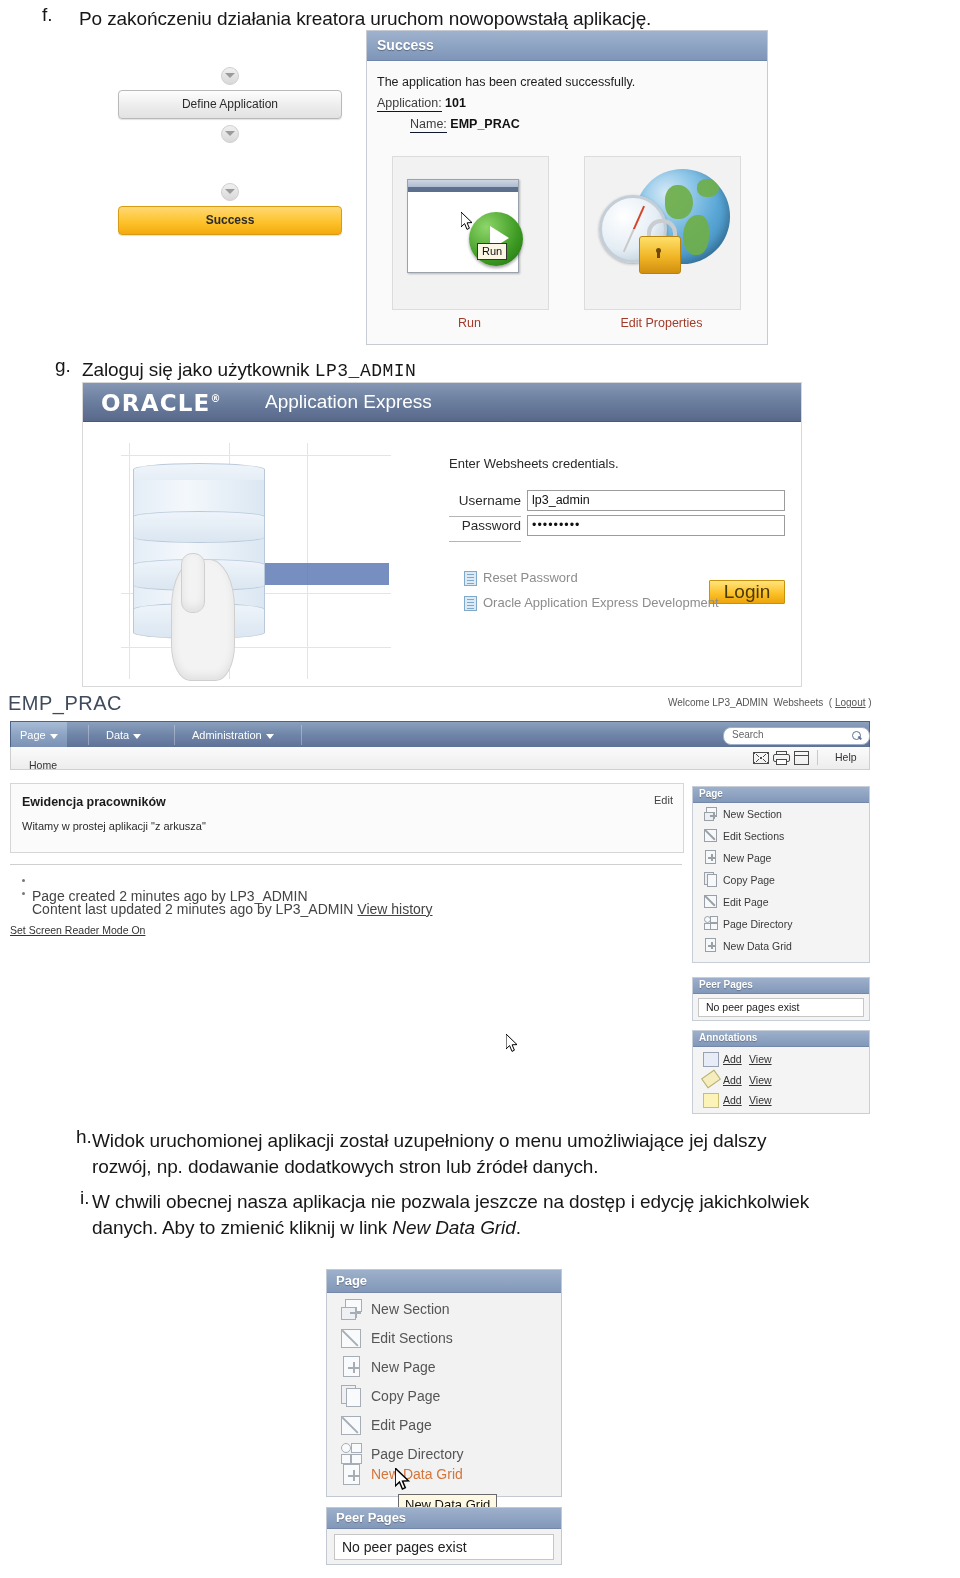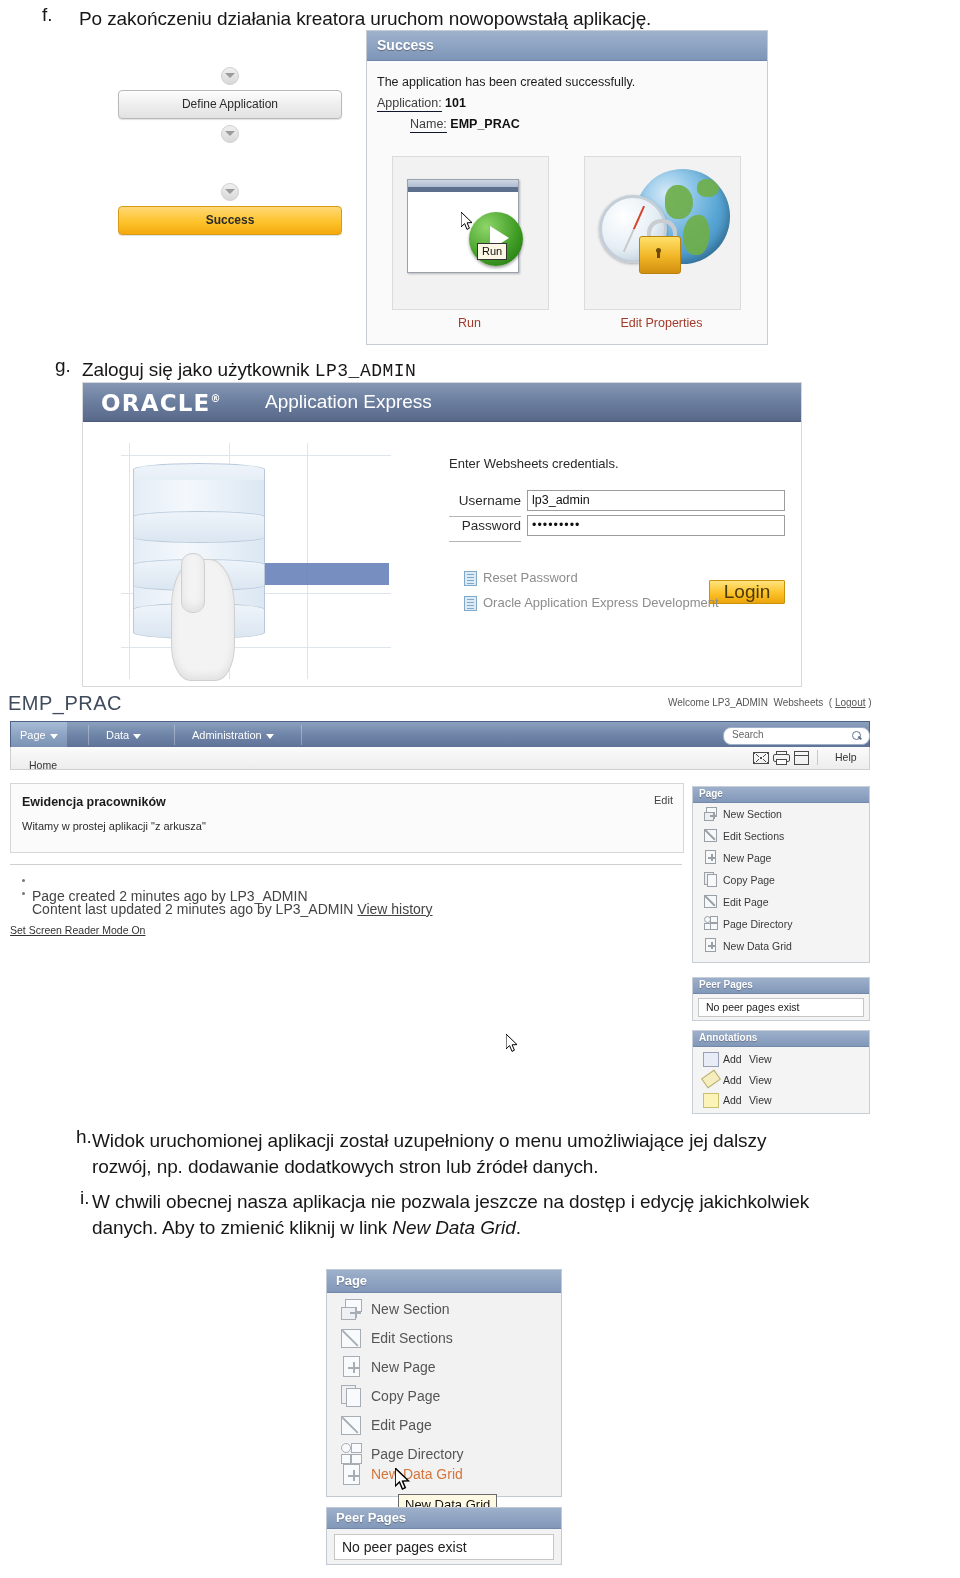--- a/index.html
+++ b/index.html
@@ -188,21 +188,21 @@
   .panel-h span{position:absolute;left:6px;top:1px;font-size:10px;font-weight:bold;color:#fff;text-shadow:0 1px 1px rgba(0,0,0,.3);}
   .panel-row{position:absolute;font-size:10.5px;color:#3a3a3a;white-space:nowrap;}
   .pi{position:absolute;width:13px;height:13px;}
   .pi .sq{position:absolute;border:1.3px solid #9aa0a8;background:#f7f8f9;}
   .pi .sq2{position:absolute;border:1.3px solid #9aa0a8;background:#eceef1;}
   .pi .pen{position:absolute;width:1.6px;background:#9aa0a8;transform:rotate(-45deg);transform-origin:50% 50%;}
   .pi .plus-h{position:absolute;height:1.6px;background:#9aa0a8;}
   .pi .plus-v{position:absolute;width:1.6px;background:#9aa0a8;}
   .white-row{position:absolute;background:#fff;border:1px solid #c6c6c6;}
   .white-row span{position:absolute;left:7px;top:2px;font-size:10.5px;color:#222;}
-  .ann-lnk{position:absolute;font-size:10.5px;color:#333;}
+  .ann-lnk{position:absolute;font-size:10.5px;color:#333;text-decoration:underline;}
   .note-ico{position:absolute;}
   .tag-ico{position:absolute;background:#f6edbe;border:1px solid #b8ae74;transform:rotate(-35deg);}
   .sticky-ico{position:absolute;background:#fbf3b8;border:1px solid #c9bf72;}
 
   
   .bp{position:absolute;background:#f2f2f2;border:1px solid #c3c9d3;}
   .bp-h{position:absolute;left:0;right:0;top:0;height:22px;background:linear-gradient(#9db0cb,#8298b9);border-bottom:1px solid #7387aa;}
   .bp-h span{position:absolute;left:9px;top:3px;font-size:13px;font-weight:bold;color:#fff;text-shadow:0 1px 1px rgba(0,0,0,.3);}
   .bp-row{position:absolute;font-size:14px;color:#555;white-space:nowrap;}
   .bp-row.hot{color:#d4753a;}

